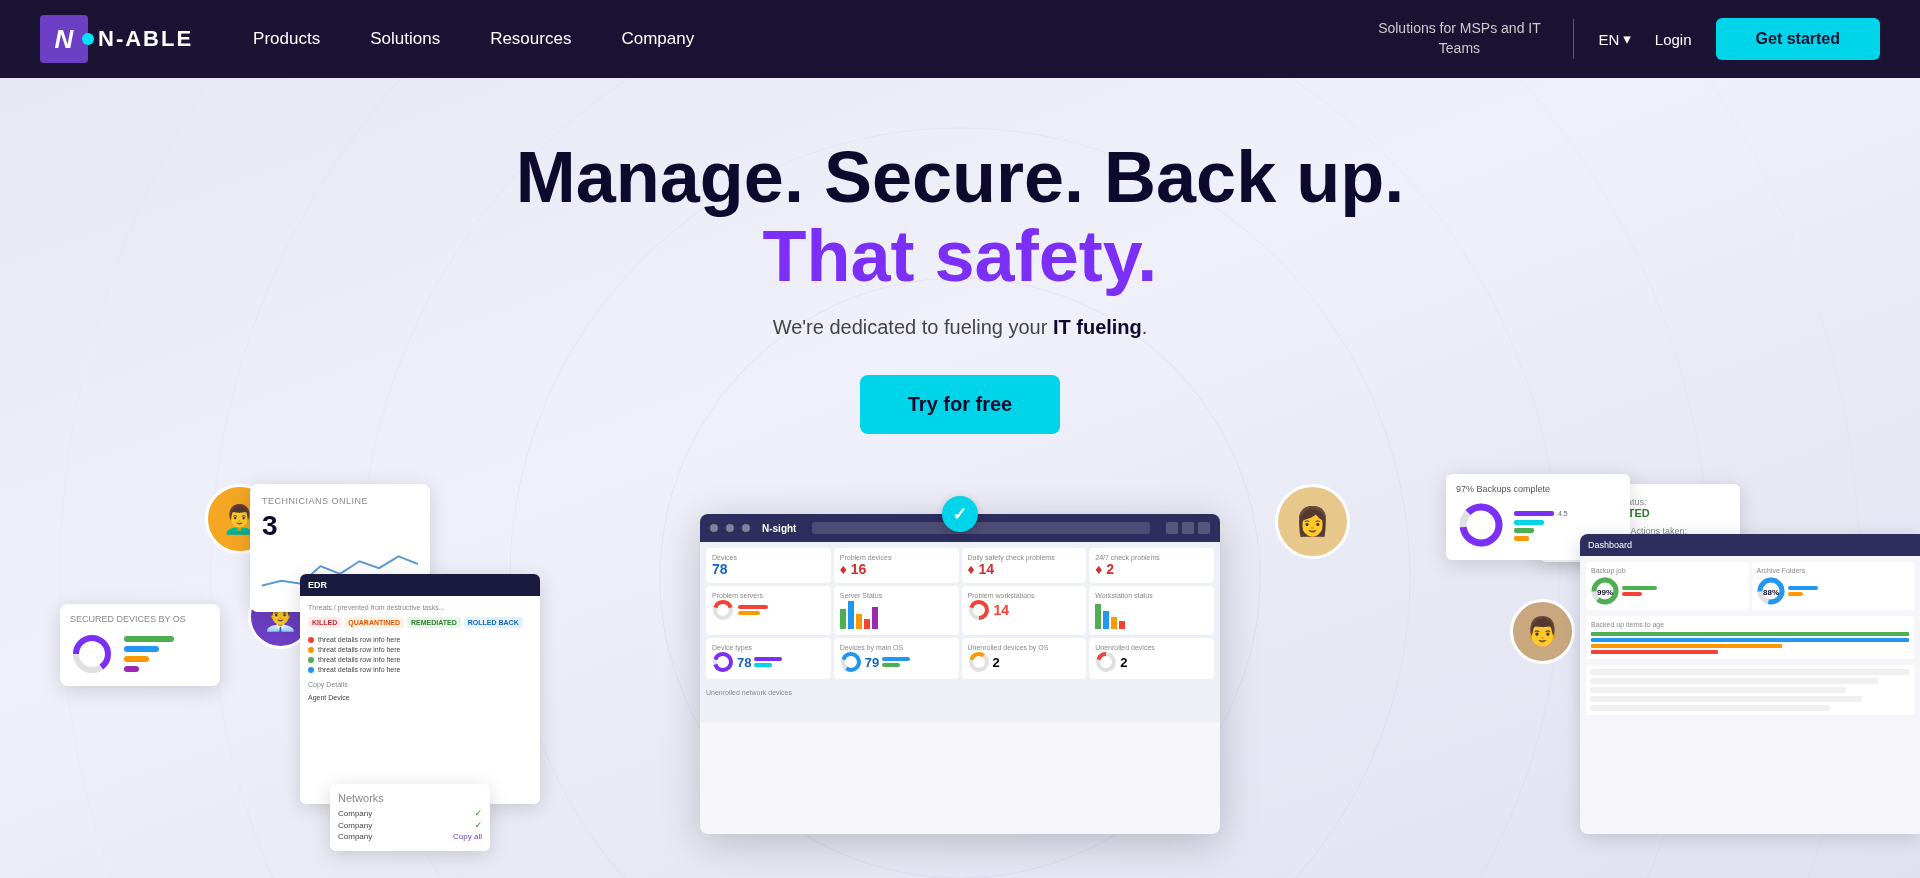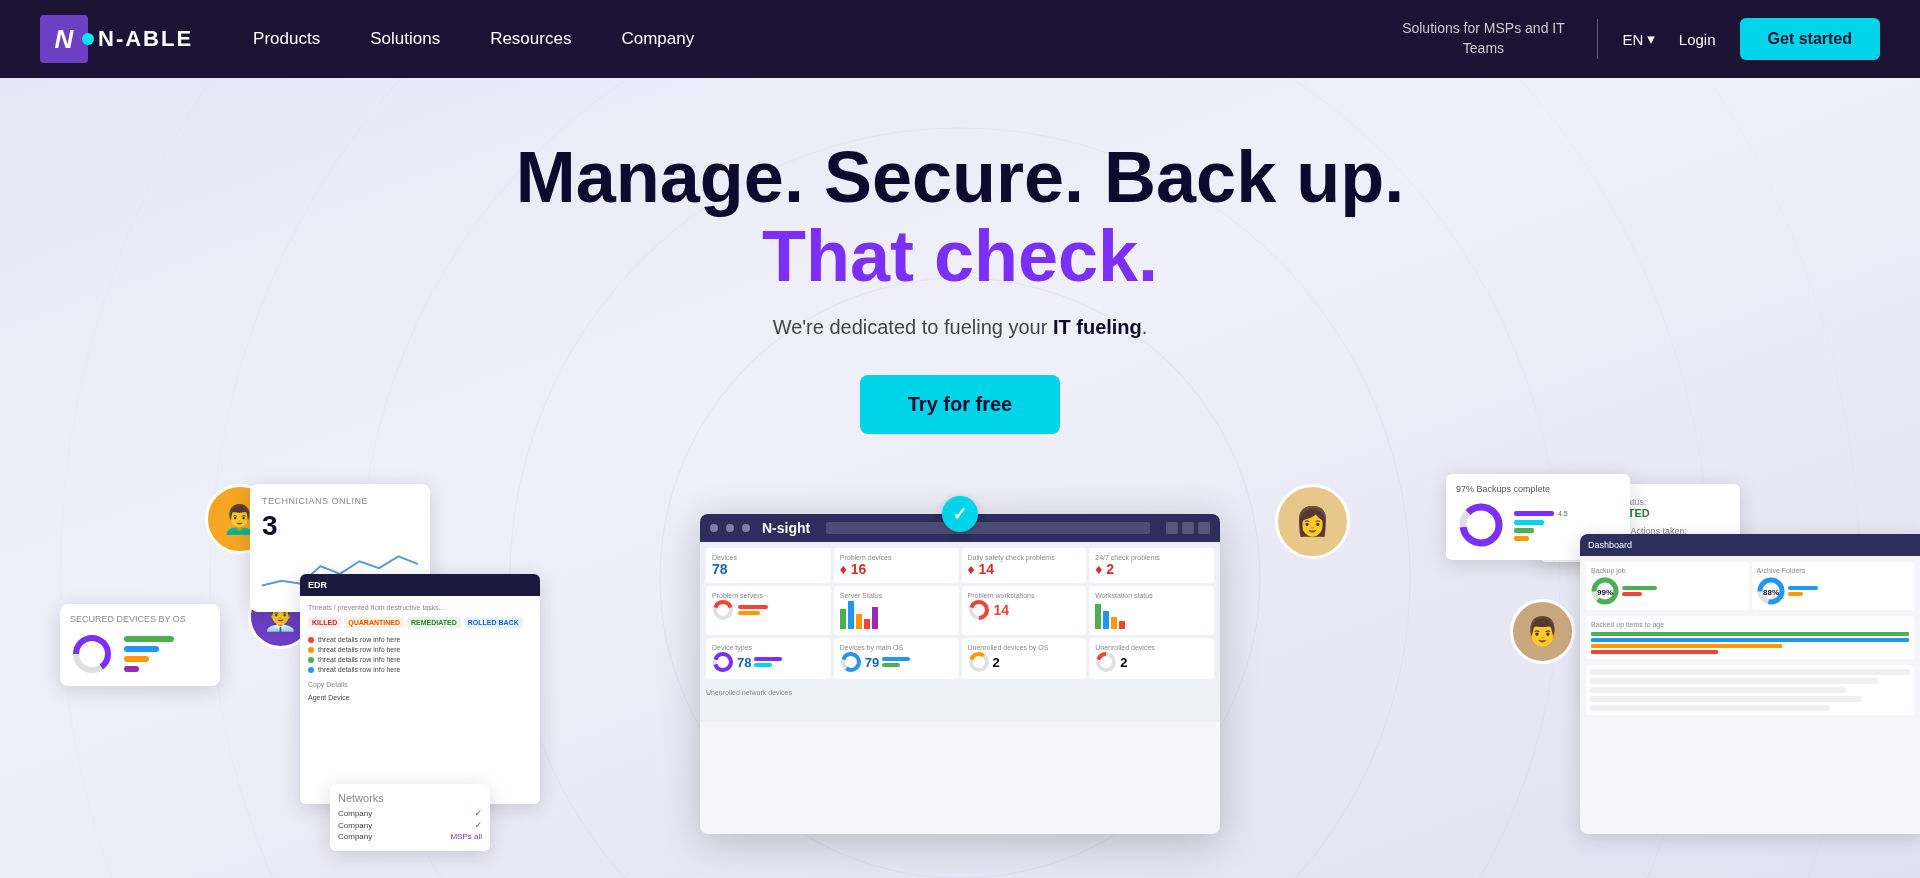--- a/index.html
+++ b/index.html
@@ -93,21 +93,21 @@
       gap: 4px;
     }
     .nav-login {
       color: white;
       font-size: 15px;
       cursor: pointer;
     }
     .nav-cta {
       background: #00d4e8;
       color: #1a1333;
-      padding: 12px 28px;
+      padding: 12px 40px;
       border-radius: 6px;
       font-size: 16px;
       font-weight: 700;
       cursor: pointer;
       border: none;
       white-space: nowrap;
     }
 
     
     .hero {
@@ -275,21 +275,21 @@
     }
     .dash-topbar {
       background: #2d2d5e;
       height: 28px;
       display: flex;
       align-items: center;
       padding: 0 10px;
       gap: 8px;
     }
     .dash-dot { width: 8px; height: 8px; border-radius: 50%; background: rgba(255,255,255,0.4); }
-    .dash-logo-text { color: white; font-size: 14px; font-weight: 700; margin-left: 4px; }
+    .dash-logo-text { color: white; font-size: 10px; font-weight: 700; margin-left: 4px; }
     .dash-stat-card {
       background: white;
       border-radius: 4px;
       padding: 6px;
     }
     .dash-stat-label { font-size: 7px; color: #888; }
     .dash-stat-val { font-size: 14px; font-weight: 700; color: #d32f2f; }
     .dash-stat-val.blue { color: #1565c0; }
 
     
@@ -460,21 +460,21 @@
       <circle cx="960" cy="500" r="300" fill="none" stroke="rgba(150,100,220,0.1)" stroke-width="1"></circle>
       <circle cx="960" cy="500" r="450" fill="none" stroke="rgba(150,100,220,0.08)" stroke-width="1"></circle>
       <circle cx="960" cy="500" r="600" fill="none" stroke="rgba(150,100,220,0.06)" stroke-width="1"></circle>
       <circle cx="960" cy="500" r="750" fill="none" stroke="rgba(150,100,220,0.05)" stroke-width="1"></circle>
       <circle cx="960" cy="500" r="900" fill="none" stroke="rgba(150,100,220,0.04)" stroke-width="1"></circle>
     </svg>
   </div>
 
   <h1 class="hero-title">
     <span>Manage. Secure. Back up.</span><br>
-    <span class="hero-title-purple">That check.</span>
+    <span class="hero-title-purple">That safety.</span>
   </h1>
 
   <p class="hero-subtitle">
     <span>We're dedicated to fueling your </span><strong>IT fueling</strong><span>.</span>
   </p>
 
   <div class="hero-buttons">
     <button class="btn-try">Try for free</button>
   </div>
 
@@ -787,21 +787,21 @@
       <div class="networks-row">
         <span class="networks-name">Company</span>
         <span class="networks-check">✓</span>
       </div>
       <div class="networks-row">
         <span class="networks-name">Company</span>
         <span class="networks-check">✓</span>
       </div>
       <div class="networks-row">
         <span class="networks-name">Company</span>
-        <span class="networks-link">MSPs all</span>
+        <span class="networks-link">Copy all</span>
       </div>
     </div>
 
     <div style="position:absolute;right:0;top:60px;width:340px;height:300px;background:#f5f5fa;border-radius:8px 0 0 8px;box-shadow:0 4px 20px rgba(0,0,0,0.15);overflow:hidden;">
       <div style="background:#2d2d5e;height:22px;display:flex;align-items:center;padding:0 8px;">
         <span style="color:white;font-size:9px;">Dashboard</span>
       </div>
       <div style="padding:6px;display:grid;grid-template-columns:1fr 1fr;gap:3px;">
         <div style="background:white;border-radius:3px;padding:5px;">
           <div style="font-size:7px;color:#888;">Backup job</div>

